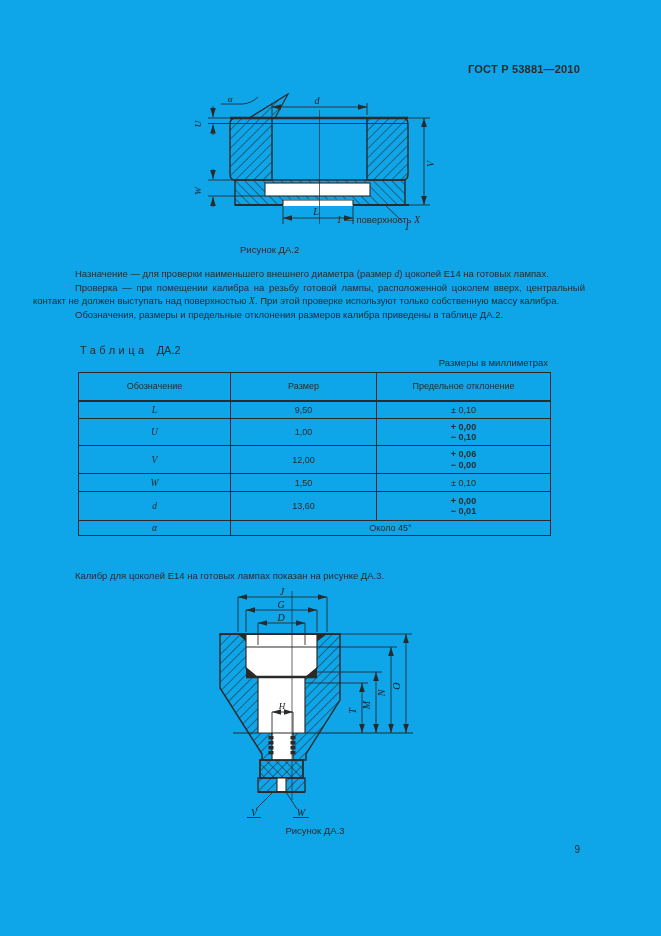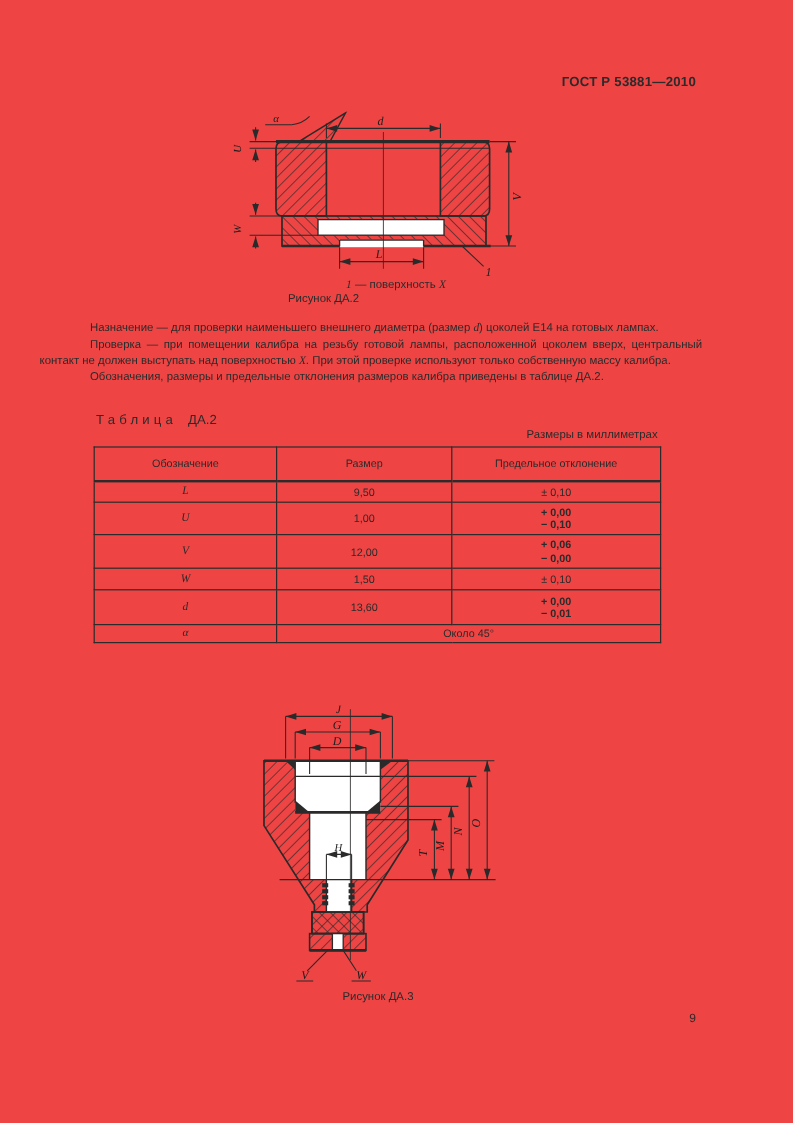--- a/index.html
+++ b/index.html
@@ -1,20 +1,20 @@
 <!DOCTYPE html>
 <html><head>
 <meta charset="utf-8">
 <style>
   html,body{margin:0;padding:0;background:#e8e8e8;}
-  .page{position:relative;width:661px;height:936px;background:#ef4444;margin:0 auto;
+  .page{position:relative;width:661px;height:936px;background:#0ea5e9;margin:0 auto;
         font-family:"Liberation Sans",sans-serif;color:#2b2b2b;overflow:hidden;}
   .abs{position:absolute;}
   .gost-header{top:63px;left:0;width:580px;text-align:right;font-size:11px;font-weight:bold;letter-spacing:.2px;}
-  .fig-note{top:232px;left:240px;width:180px;text-align:center;font-size:9.5px;}
+  .fig-note{top:214px;left:240px;width:180px;text-align:right;font-size:9.5px;}
   .fig-cap2{top:244px;left:240px;width:180px;text-align:left;font-size:9.5px;}
   .fig-cap3{top:825px;left:215px;width:200px;text-align:center;font-size:9.5px;}
   .paras{top:267px;left:33px;width:552px;font-size:9.5px;line-height:13px;text-align:justify;}
   .paras p{margin:0;text-indent:42px;}
   .p5{top:569px;left:33px;width:552px;font-size:9.5px;line-height:13px;}
   .p5 p{margin:0;text-indent:42px;}
   .it{font-family:"Liberation Serif",serif;font-style:italic;}
   .tbl-label{top:344px;left:80px;font-size:11px;}
   .tbl-label .sp{letter-spacing:3.5px;}
   .tbl-label .num{margin-left:9px;}
@@ -167,20 +167,23 @@
             <div class="tol">− 0,01</div>
           </td>
     </tr>
     <tr style="height:15px">
       <td class="sym">α</td>
       <td colspan="2">Около 45°</td>
     </tr>
   </tbody>
     </table>
 
+  <div class="abs p5">
+    <p>Калибр для цоколей Е14 на готовых лампах показан на рисунке ДА.3.</p>
+  </div>
 
   <svg class="abs" style="top:588px;left:185px;" width="260" height="235" viewBox="0 0 260 235">
     <defs>
       <pattern id="h3" width="6.5" height="6.5" patternUnits="userSpaceOnUse" patternTransform="rotate(45)">
         <line x1="0" y1="0" x2="0" y2="6.5" stroke="#2a2a2a" stroke-width="1.1"></line>
       </pattern>
       <pattern id="h4" width="6.5" height="6.5" patternUnits="userSpaceOnUse" patternTransform="rotate(-45)">
         <line x1="0" y1="0" x2="0" y2="6.5" stroke="#2a2a2a" stroke-width="1.1"></line>
       </pattern>
       <marker id="ae2" markerUnits="userSpaceOnUse" markerWidth="11" markerHeight="8" refX="10" refY="4" orient="auto">

